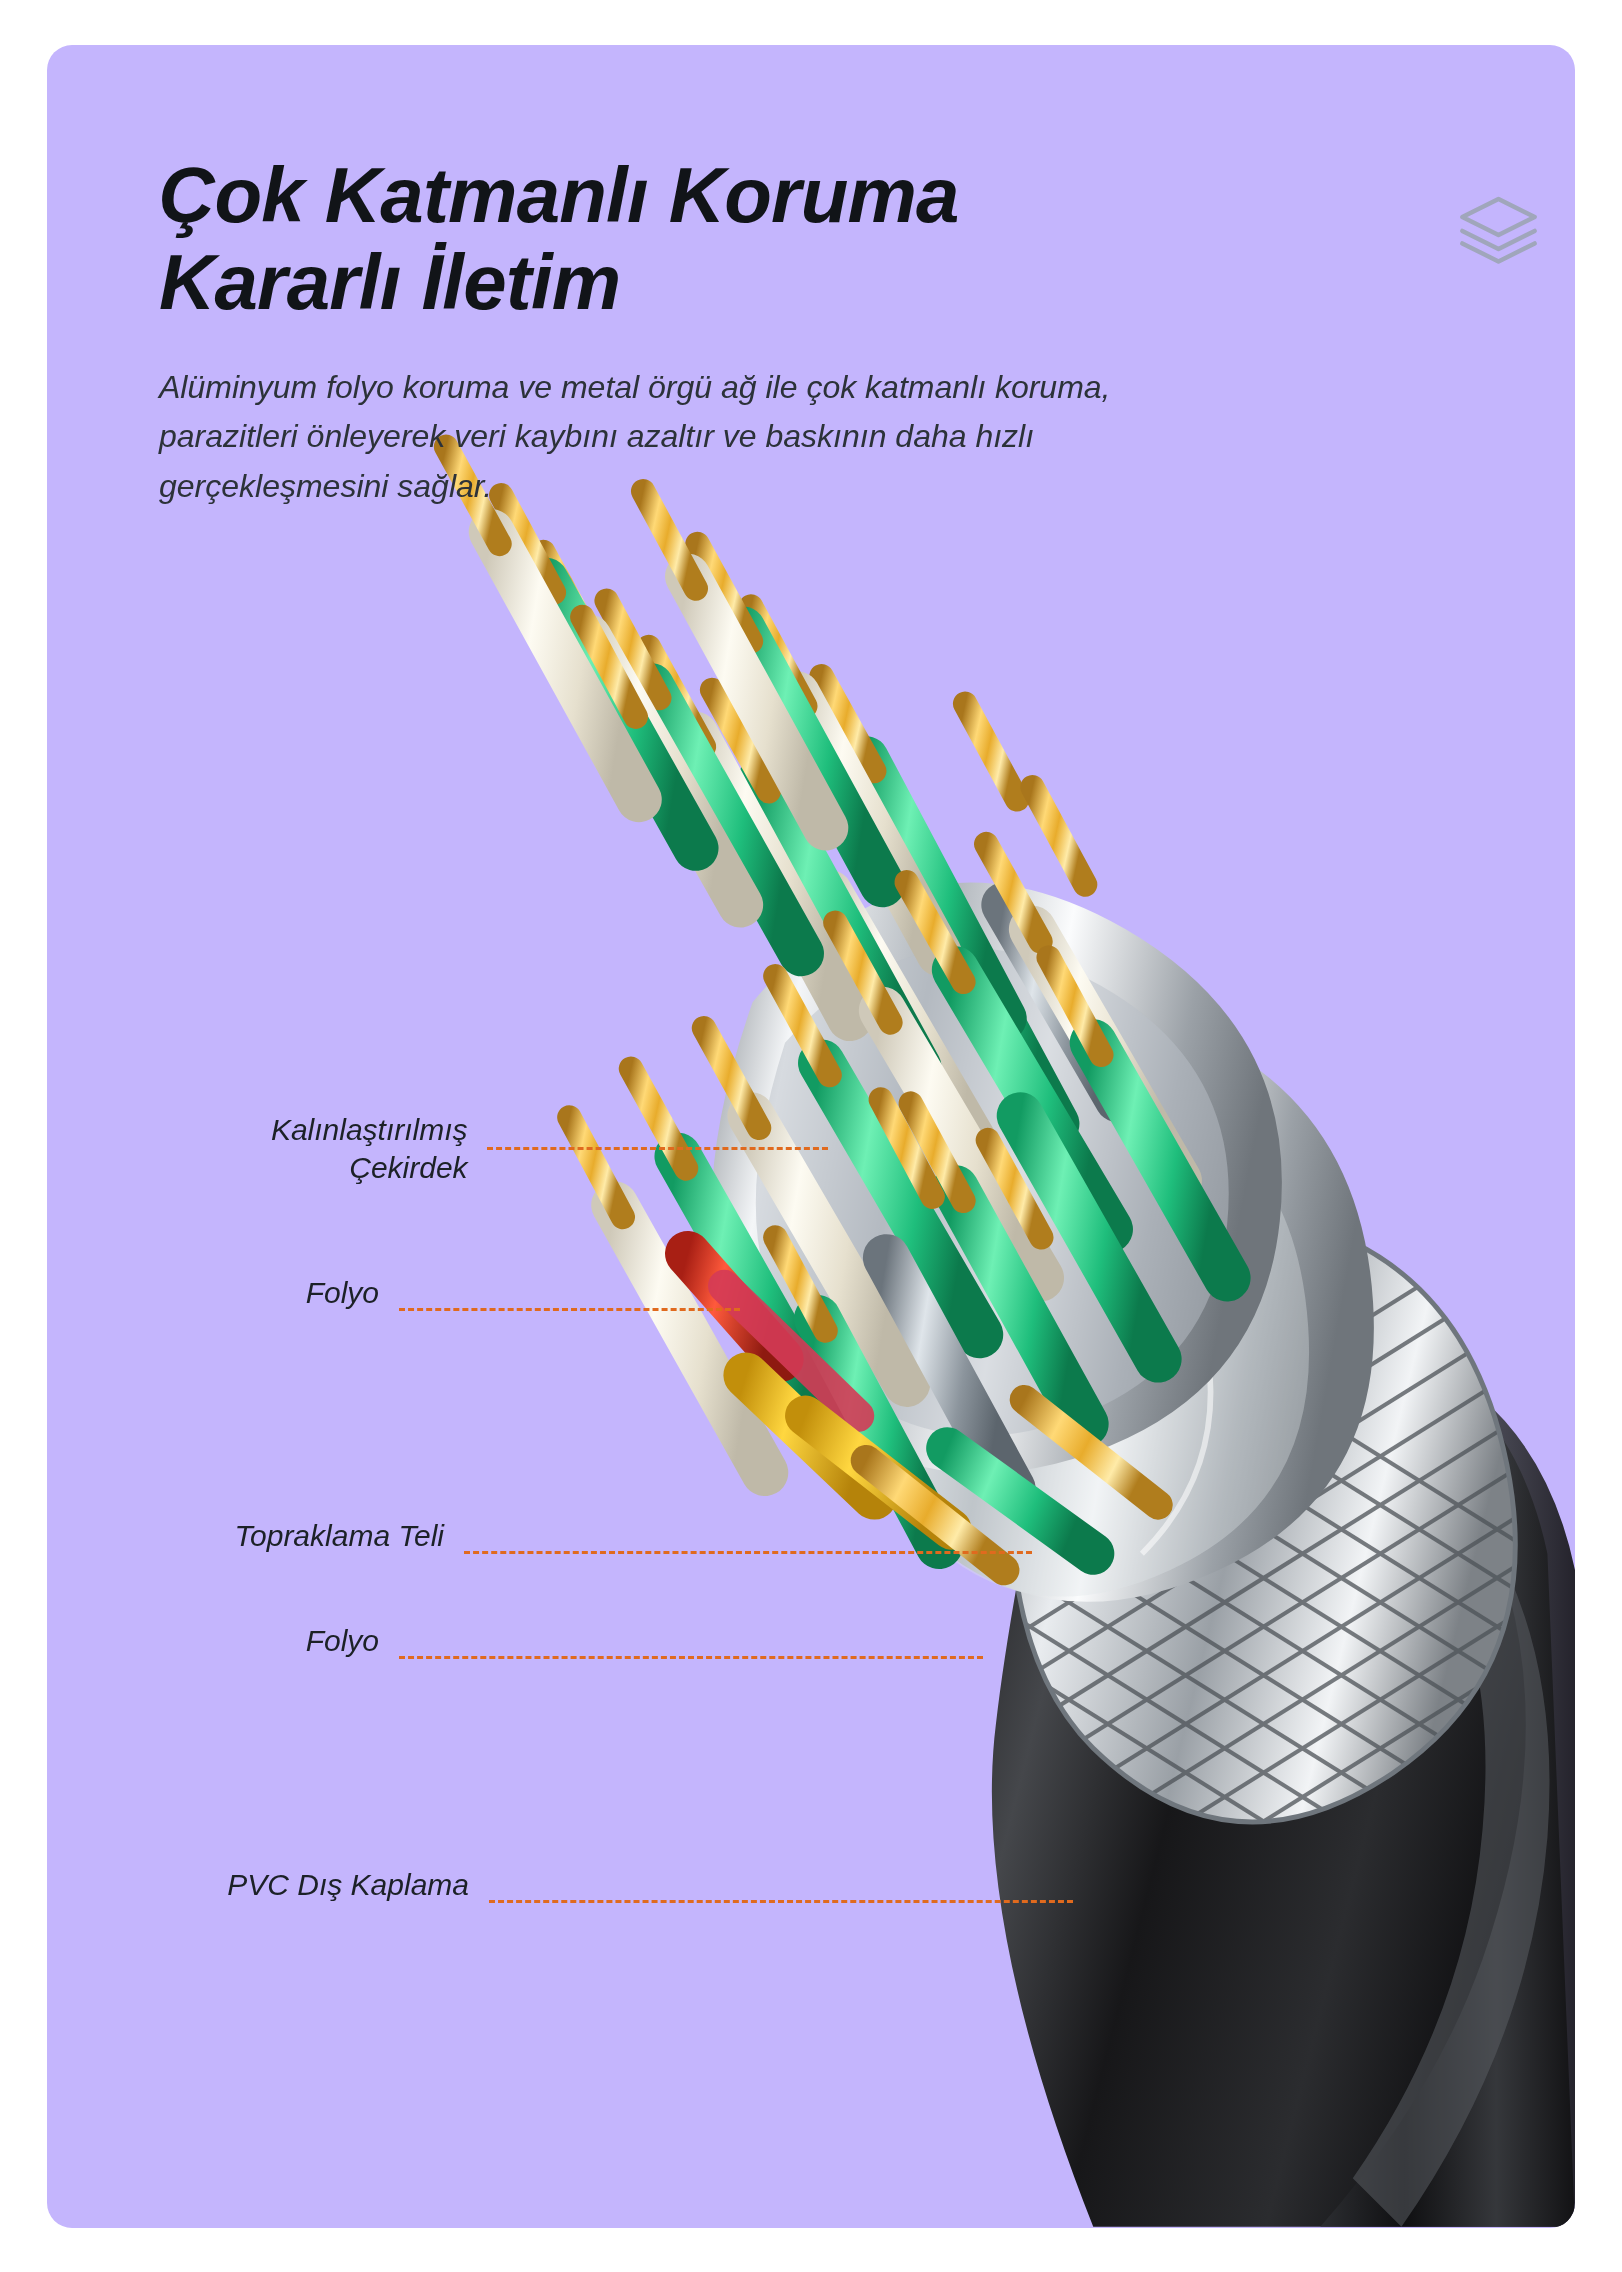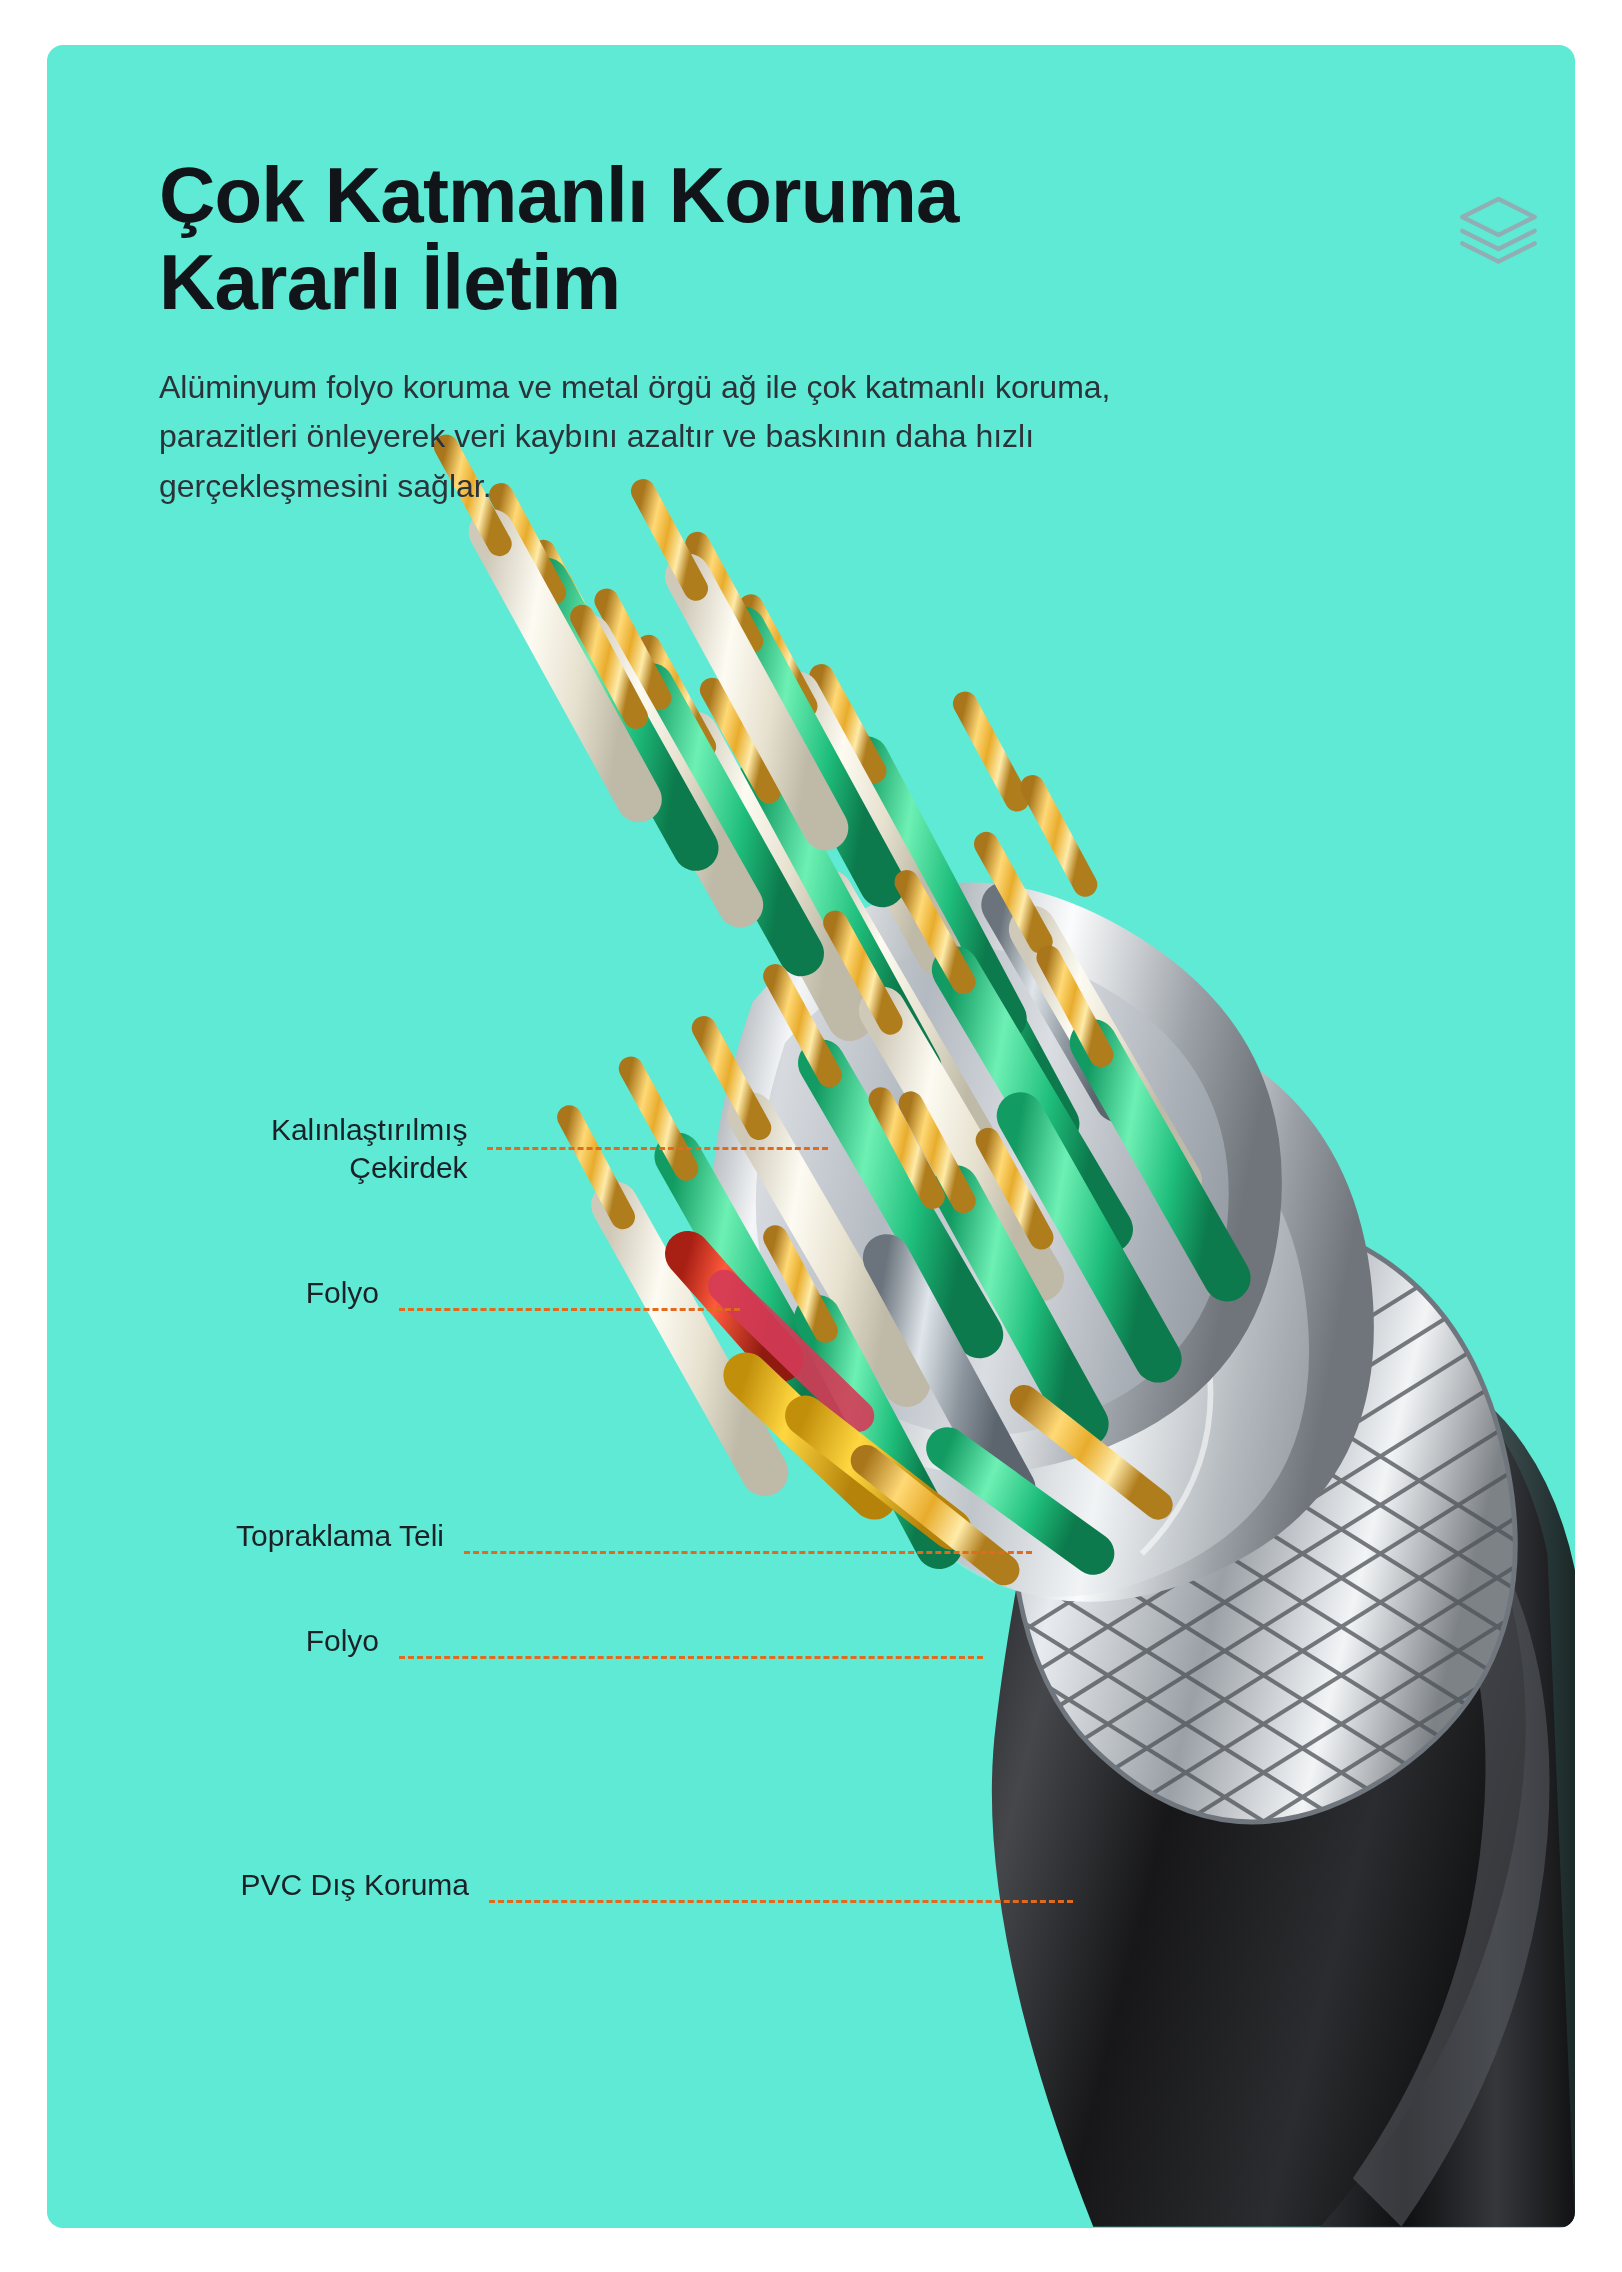--- a/index.html
+++ b/index.html
@@ -18,23 +18,24 @@
     width: 1622px;
     height: 2273px;
     background: #ffffff;
     box-sizing: border-box;
     padding: 45px 47px;
   }
   .card {
     position: relative;
     width: 100%;
     height: 100%;
-    background: #5eead4;
-    border-radius: 16px;
+    background: #c4b5fd;
+    border-radius: 25px;
     overflow: hidden;
+    font-style: italic;
   }
 
   
   .header {
     position: absolute;
     left: 112px;
     top: 107px;
     width: 1265px;
   }
   .title {
@@ -381,19 +382,19 @@
       <div class="leader"></div>
     </div>
 
     <div class="callout" id="callout-foil2">
       <div class="label">Folyo</div>
       <div class="leader"></div>
     </div>
 
 
     <div class="callout" id="callout-pvc">
-      <div class="label">PVC Dış Koruma</div>
+      <div class="label">PVC Dış Kaplama</div>
       <div class="leader"></div>
     </div>
 
   </div>
 </div>
 
 
 </body></html>

